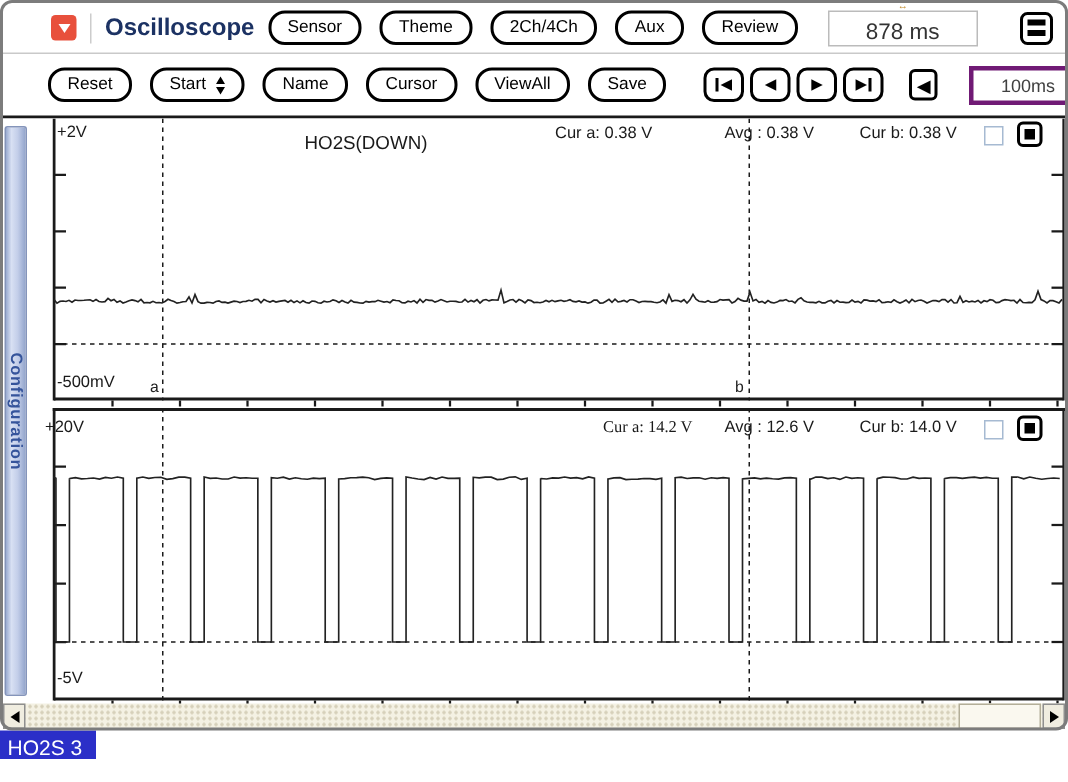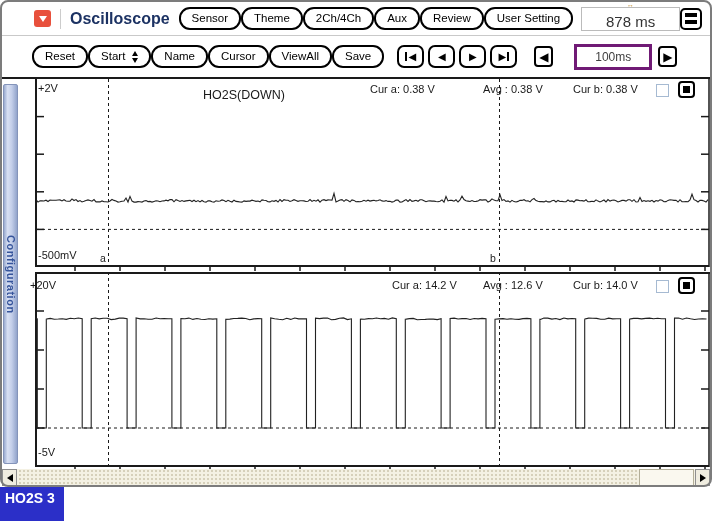--- a/index.html
+++ b/index.html
@@ -10,21 +10,21 @@
   
   .row1{position:absolute;left:2px;top:2px;width:708px;height:34px;display:flex;align-items:center;
         padding:0 8px 0 32px;box-sizing:border-box;border-bottom:1px solid #c9c9c9;}
   .red-btn{width:17px;height:17px;background:#e8503c;border-radius:3px;display:flex;align-items:center;
            justify-content:center;margin-right:9px;flex:0 0 auto;}
   .tri-dn-w{width:0;height:0;border-left:4px solid transparent;border-right:4px solid transparent;
             border-top:6px solid #fff;}
   .vsep{width:1px;height:20px;background:#ccc;margin-right:9px;}
   .apptitle{font-size:16px;font-weight:bold;color:#1c3263;margin-right:9px;white-space:nowrap;}
   .pill{border:2px solid #000;border-radius:11px;background:#fff;font-family:inherit;
-        font-size:11.5px;color:#000;padding:3px 11px;height:23px;line-height:1.1;margin-right:0;
+        font-size:11.5px;color:#000;padding:3px 11px;height:23px;line-height:1.1;margin-right:12px;
         white-space:nowrap;display:inline-flex;align-items:center;}
   .time-box{margin-left:8px;width:98px;height:22px;border:1px solid #bbb;background:#fff;
             display:flex;align-items:center;justify-content:flex-end;gap:6px;flex-direction:column;}
   .ab-ic{display:flex;flex-direction:column;align-items:center;color:#c08a28;font-weight:bold;
          font-size:8px;line-height:6px;}
   .ab-ic .arr{font-size:7px;line-height:5px;}
   .time-val{font-size:15px;color:#333;}
   .menu-btn{margin-left:auto;width:22px;height:22px;border:2px solid #000;border-radius:5px;background:#fff;
             display:flex;flex-direction:column;align-items:center;justify-content:center;gap:3px;padding:0;}
   .menu-btn .bar{width:12px;height:4px;background:#000;}
@@ -72,39 +72,38 @@
           box-sizing:border-box;display:flex;align-items:center;justify-content:center;padding:0;}
   .sb-left{left:0;}
   .sb-right{right:0;}
   .tri-l{width:0;height:0;border-top:4px solid transparent;border-bottom:4px solid transparent;
          border-right:6px solid #000;}
   .tri-r{width:0;height:0;border-top:4px solid transparent;border-bottom:4px solid transparent;
          border-left:6px solid #000;}
   .sb-thumb{position:absolute;top:0;right:16px;width:55px;height:17px;background:#faf8ef;
             border:1px solid #b3ae98;box-sizing:border-box;}
   .status-tab{position:absolute;left:0;top:487px;background:#2b2fc8;color:#fff;font-size:14px;
-              padding:3px 9px 16px 5px;font-weight:bold;}
+              padding:3px 9px 0 5px;}
 </style>
 </head>
 <body>
 
 <div class="window">
 
   <div class="row1">
     <div class="red-btn">
         <div class="tri-dn-w"></div>
       </div>
     <div class="vsep"></div>
     <div class="apptitle">Oscilloscope</div>
     <button class="pill">Sensor</button>
     <button class="pill">Theme</button>
     <button class="pill">2Ch/4Ch</button>
     <button class="pill">Aux</button>
     <button class="pill">Review</button>
-    <button class="pill">User Setting</button>
     <div class="time-box">
       <span class="ab-ic">
         <span>AB</span>
           <span class="arr">↔</span>
       </span>
       <span class="time-val">878 ms</span>
     </div>
     <button class="menu-btn">
       <span class="bar"></span>
       <span class="bar"></span>
@@ -225,21 +224,21 @@
           <line x1="535" y1="195" x2="535" y2="199" stroke="#1a1a1a" stroke-width="1.5"></line>
           <line x1="580" y1="195" x2="580" y2="199" stroke="#1a1a1a" stroke-width="1.5"></line>
           <line x1="625" y1="195" x2="625" y2="199" stroke="#1a1a1a" stroke-width="1.5"></line>
           <line x1="670" y1="195" x2="670" y2="199" stroke="#1a1a1a" stroke-width="1.5"></line>
           <line x1="1" y1="156" x2="674" y2="156" stroke="#1a1a1a" stroke-width="1" stroke-dasharray="3,3"></line>
           <line x1="73.5" y1="0" x2="73.5" y2="195" stroke="#1a1a1a" stroke-width="1" stroke-dasharray="3,3"></line>
           <line x1="464.5" y1="0" x2="464.5" y2="195" stroke="#1a1a1a" stroke-width="1" stroke-dasharray="3,3"></line>
           <polyline points="1,46.80000000000001 1.0,46.2 2.3,46.80000000000001 2.3,156 11.3,156 11.3,46.80000000000001 11.3,47.0 15.3,46.4 19.3,47.2 23.3,47.0 27.3,46.7 31.3,47.4 35.3,46.3 39.3,46.8 43.3,46.0 47.2,46.80000000000001 47.2,156 56.2,156 56.2,46.80000000000001 56.2,46.8 60.2,46.0 64.2,46.9 68.2,46.3 72.2,46.2 76.2,47.6 80.2,47.1 84.2,46.1 88.2,46.1 92.1,46.80000000000001 92.1,156 101.1,156 101.1,46.80000000000001 101.1,46.0 105.1,46.9 109.1,46.7 113.1,47.3 117.1,47.3 121.1,46.0 125.1,46.7 129.1,46.5 133.1,46.8 136.9,46.80000000000001 136.9,156 145.9,156 145.9,46.80000000000001 145.9,46.5 149.9,46.8 153.9,46.1 157.9,47.4 161.9,46.5 165.9,47.2 169.9,47.5 173.9,46.8 177.9,47.1 181.8,46.80000000000001 181.8,156 190.8,156 190.8,46.80000000000001 190.8,47.3 194.8,47.1 198.8,46.5 202.8,46.4 206.8,46.1 210.8,46.5 214.8,47.7 218.8,46.9 222.8,46.6 226.7,46.80000000000001 226.7,156 235.7,156 235.7,46.80000000000001 235.7,46.0 239.7,46.7 243.7,47.3 247.7,47.7 251.7,46.3 255.7,47.4 259.7,46.0 263.7,46.9 267.7,46.9 271.5,46.80000000000001 271.5,156 280.5,156 280.5,46.80000000000001 280.5,46.2 284.5,46.6 288.5,46.1 292.5,46.1 296.5,47.7 300.5,47.4 304.5,46.2 308.5,45.9 312.5,47.6 316.4,46.80000000000001 316.4,156 325.4,156 325.4,46.80000000000001 325.4,47.0 329.4,47.3 333.4,46.6 337.4,46.7 341.4,46.0 345.4,46.7 349.4,46.4 353.4,47.2 357.4,45.9 361.3,46.80000000000001 361.3,156 370.3,156 370.3,46.80000000000001 370.3,47.3 374.3,46.6 378.3,46.4 382.3,47.7 386.3,47.5 390.3,47.4 394.3,47.0 398.3,47.1 402.3,47.6 406.1,46.80000000000001 406.1,156 415.1,156 415.1,46.80000000000001 415.1,46.5 419.1,46.1 423.1,47.0 427.1,46.6 431.1,46.5 435.1,47.5 439.1,46.5 443.1,46.9 447.1,46.4 451.0,46.80000000000001 451.0,156 460.0,156 460.0,46.80000000000001 460.0,47.2 464.0,46.9 468.0,46.6 472.0,47.2 476.0,46.8 480.0,47.2 484.0,47.4 488.0,46.6 492.0,46.4 495.9,46.80000000000001 495.9,156 504.9,156 504.9,46.80000000000001 504.9,47.7 508.9,46.0 512.9,46.1 516.9,47.1 520.9,46.5 524.9,47.6 528.9,46.0 532.9,46.9 536.9,46.5 540.7,46.80000000000001 540.7,156 549.7,156 549.7,46.80000000000001 549.7,47.1 553.7,46.1 557.7,46.2 561.7,46.4 565.7,47.3 569.7,47.3 573.7,46.1 577.7,46.9 581.7,46.7 585.6,46.80000000000001 585.6,156 594.6,156 594.6,46.80000000000001 594.6,47.0 598.6,46.4 602.6,46.4 606.6,46.9 610.6,46.4 614.6,46.1 618.6,46.7 622.6,46.3 626.6,46.8 630.5,46.80000000000001 630.5,156 639.5,156 639.5,46.80000000000001 639.5,46.1 643.5,46.0 647.5,47.2 651.5,46.0 655.5,46.8 659.5,47.5 663.5,47.0 667.5,46.7 671.5,47.0" fill="none" stroke="#222222" stroke-width="1.1"></polyline>
         </svg>
       <div class="ovl" style="left:28px;top:7px;">+20V</div>
-      <div class="ovl" style="left:390px;top:7px;">Cur a: 14.2 V</div>
+      <div class="ovl" style="left:400px;top:7px;font-family:Liberation Serif, serif;">Cur a: 14.2 V</div>
       <div class="ovl" style="left:481px;top:7px;">Avg : 12.6 V</div>
       <div class="ovl" style="left:571px;top:7px;">Cur b: 14.0 V</div>
       <div class="chk" style="left:654px;top:8px;"></div>
       <div class="sqbtn" style="left:676px;top:5px;">
           <span class="fill"></span>
         </div>
       <div class="ovl" style="left:36px;top:174px;">-5V</div>
     </div>
   </div>
 

